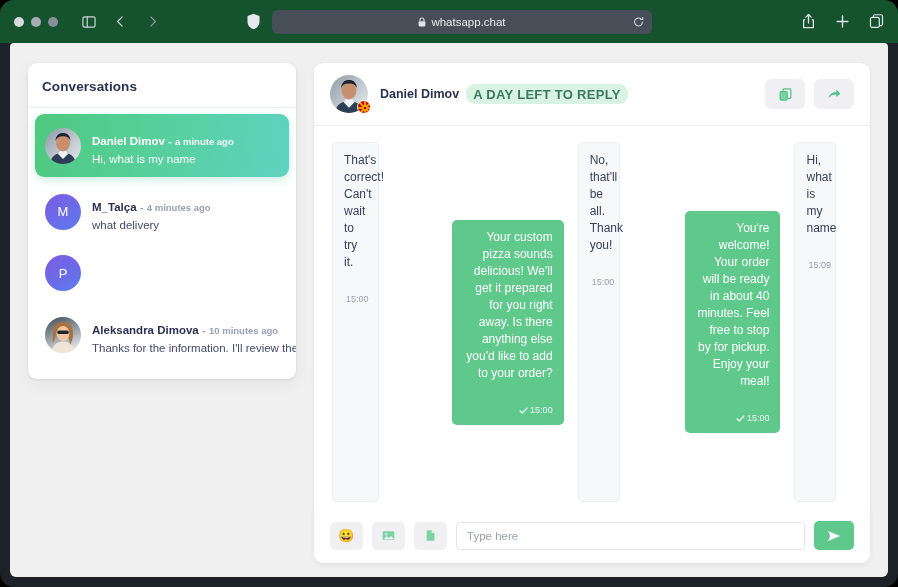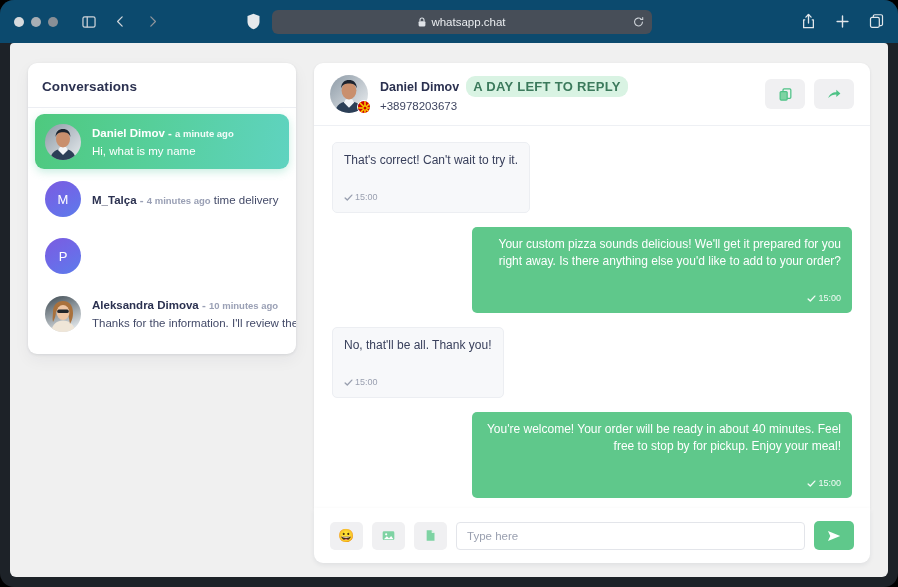--- a/index.html
+++ b/index.html
@@ -16,21 +16,21 @@
     width: 898px; height: 587px;
     background: #1d2228;
     border-radius: 14px;
     overflow: hidden;
     display: flex; flex-direction: column;
   }
 
   
   #toolbar {
     height: 43px; flex: 0 0 43px;
-    background: #0c4a6e;
+    background: #14532d;
     display: flex; align-items: center;
     padding: 8px 14px;
     position: relative;
     justify-content: flex-end;
   }
   .traffic { display: flex; gap: 7px; align-items: center; }
   .tl { width: 10px; height: 10px; border-radius: 50%; background: #d7dadd; }
   .tl.t2 { background: #a8aeb4; }
   .tl.t3 { background: #898f96; }
 
@@ -111,21 +111,21 @@
   }
   .av {
     flex: 0 0 36px; width: 36px; height: 36px;
     border-radius: 50%;
     overflow: hidden;
     position: relative;
     display: flex; align-items: center; justify-content: center;
     font-size: 13px; color: #fff; font-weight: 400;
   }
   .av.letter { background: linear-gradient(150deg,#7b5ce0 0%, #6d6ae8 50%, #5c7ceb 100%); }
-  .conv-text { min-width: 0; flex: 1 1 auto; }
+  .conv-text { min-width: 0; flex: 1 1 auto; margin-top: 8px; }
   .conv-line1 { font-size: 11.5px; line-height: 15px; white-space: nowrap; overflow: hidden; }
   .conv-name { font-weight: 700; color: #2b3150; }
   .conv-sep { color: #9aa0b5; font-weight: 700; }
   .conv-time { font-size: 9.5px; font-weight: 700; color: #9aa0b5; }
   .conv-line2 {
     font-size: 11.5px; line-height: 17px; color: #434a68;
     white-space: nowrap; overflow: hidden; text-overflow: ellipsis;
   }
   .conv-item.active .conv-name,
   .conv-item.active .conv-sep,
@@ -184,21 +184,21 @@
     background: #f0f0f2;
     display: flex; align-items: center; justify-content: center;
     color: #4ec286; cursor: pointer; border: none;
   }
   .hdr-btn svg { display: block; }
 
   #messages {
     flex: 1 1 auto;
     overflow: hidden;
     padding: 16px 18px 6px 18px;
-    display: flex; flex-direction: column; gap: 14px;
+    display: flex; flex-direction: row; gap: 14px;
   }
   .msg-row { display: flex; }
   .msg-row.out { justify-content: flex-end; align-items: center; }
   .bubble {
     max-width: 73%;
     border-radius: 5px;
     padding: 9px 11px 6px 11px;
     font-size: 12px; line-height: 17px;
     position: relative;
   }
@@ -363,21 +363,21 @@
         <div class="conv-item">
           <span class="av letter">
             <span>M</span>
           </span>
           <span class="conv-text">
             <span class="conv-line1">
               <span class="conv-name">M_Talça</span>
               <span class="conv-sep">-</span>
               <span class="conv-time">4 minutes ago</span>
             </span>
-            <span class="conv-line2">time delivery</span>
+            <span class="conv-line2">what delivery</span>
           </span>
         </div>
 
         <div class="conv-item">
           <span class="av letter">
             <span>P</span>
           </span>
         </div>
 
         <div class="conv-item">
@@ -446,21 +446,20 @@
                 <circle cx="7" cy="7" r="1.5" fill="#d20000"></circle>
               </svg>
             </span>
           </span>
 
           <span id="hdr-info">
             <span id="hdr-row1">
               <span id="hdr-name">Daniel Dimov</span>
               <span id="hdr-badge">A DAY LEFT TO REPLY</span>
             </span>
-            <div id="hdr-phone">+38978203673</div>
           </span>
 
           <span id="hdr-actions">
             <button class="hdr-btn">
               <svg viewBox="0 0 18 18" width="15" height="15" fill="none" stroke="currentColor" stroke-width="1.5" stroke-linejoin="round">
                 <rect x="2.6" y="5.4" width="8.4" height="10.2" rx="1.3" fill="#7ed3a3" stroke="currentColor"></rect>
                 <path d="M6 5.4V3.6a1.3 1.3 0 0 1 1.3-1.3h6.8a1.3 1.3 0 0 1 1.3 1.3v8.6a1.3 1.3 0 0 1-1.3 1.3H11"></path>
               </svg>
             </button>
             <button class="hdr-btn">

